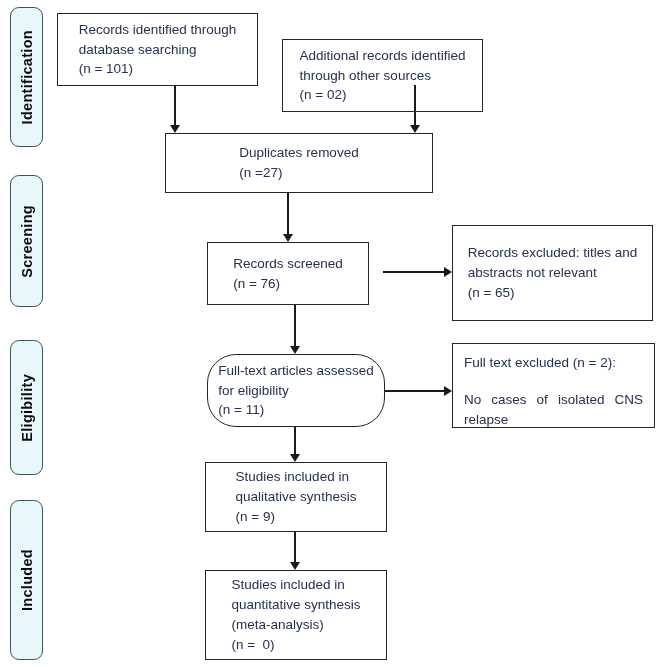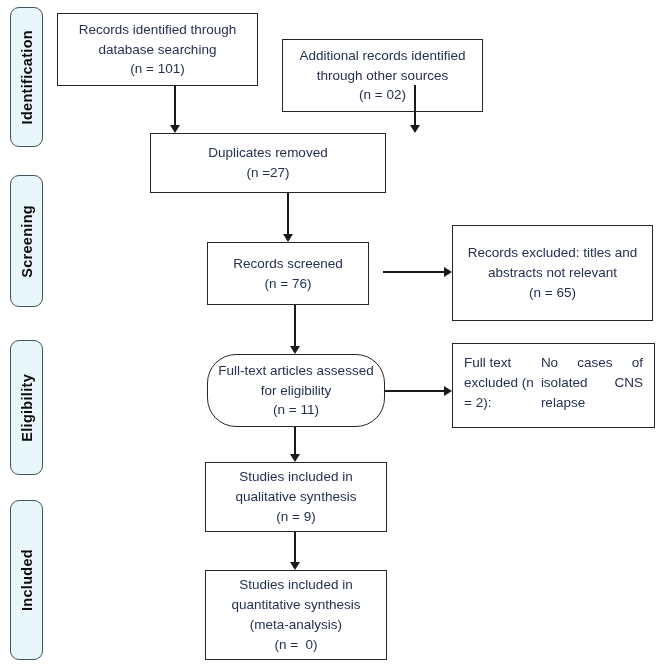--- a/index.html
+++ b/index.html
@@ -44,36 +44,35 @@
     white-space: nowrap;
   }
   
   .fbox {
     position: absolute;
     background: #ffffff;
     border: 1.6px solid var(--box-border);
     display: flex;
     align-items: center;
     justify-content: center;
-    text-align: center;
     color: var(--text-color);
     font-size: 13.5px;
     line-height: 1.48;
     white-space: pre-line;
     padding: 2px 6px;
   }
   .fbox.left {
-    flex-direction: row;
+    flex-direction: column;
     align-items: stretch;
     justify-content: flex-start;
     text-align: left;
     white-space: normal;
     padding: 9px 11px;
   }
-  .fbox.left .justify { text-align: justify; }
+  .fbox.left .justify { text-align: justify; margin-top: 17px; }
   
   .arrow { position: absolute; display: flex; }
   .arrow-v { flex-direction: column; align-items: center; width: 12px; }
   .arrow-v .shaft { width: 1.6px; flex: 1; background: var(--arrow-color); }
   .arrow-v .head {
     width: 0; height: 0;
     border-left: 5.5px solid transparent;
     border-right: 5.5px solid transparent;
     border-top: 8px solid var(--arrow-color);
   }
@@ -105,21 +104,21 @@
   </div>
 
   <div class="fbox" style="left:57px; top:13px; width:201px; height:73px;">Records identified through
 database searching
 (n = 101)</div>
 
   <div class="fbox" style="left:282px; top:13px; width:201px; height:73px;margin-top:26px;">Additional records identified
 through other sources
 (n = 02)</div>
 
-  <div class="fbox" style="left:150px; top:133px; width:236px; height:60px;">Duplicates removed
+  <div class="fbox" style="left:165px; top:133px; width:268px; height:60px;">Duplicates removed
 (n =27)</div>
 
   <div class="fbox" style="left:207px; top:242px; width:162px; height:63px;">Records screened
 (n = 76)</div>
 
   <div class="fbox" style="left:452px; top:225px; width:201px; height:96px;">Records excluded: titles and
 abstracts not relevant
 (n = 65)</div>
 
   <div class="fbox" style="left:207px; top:354px; width:178px; height:73px;border-radius:29px;">Full-text articles assessed

